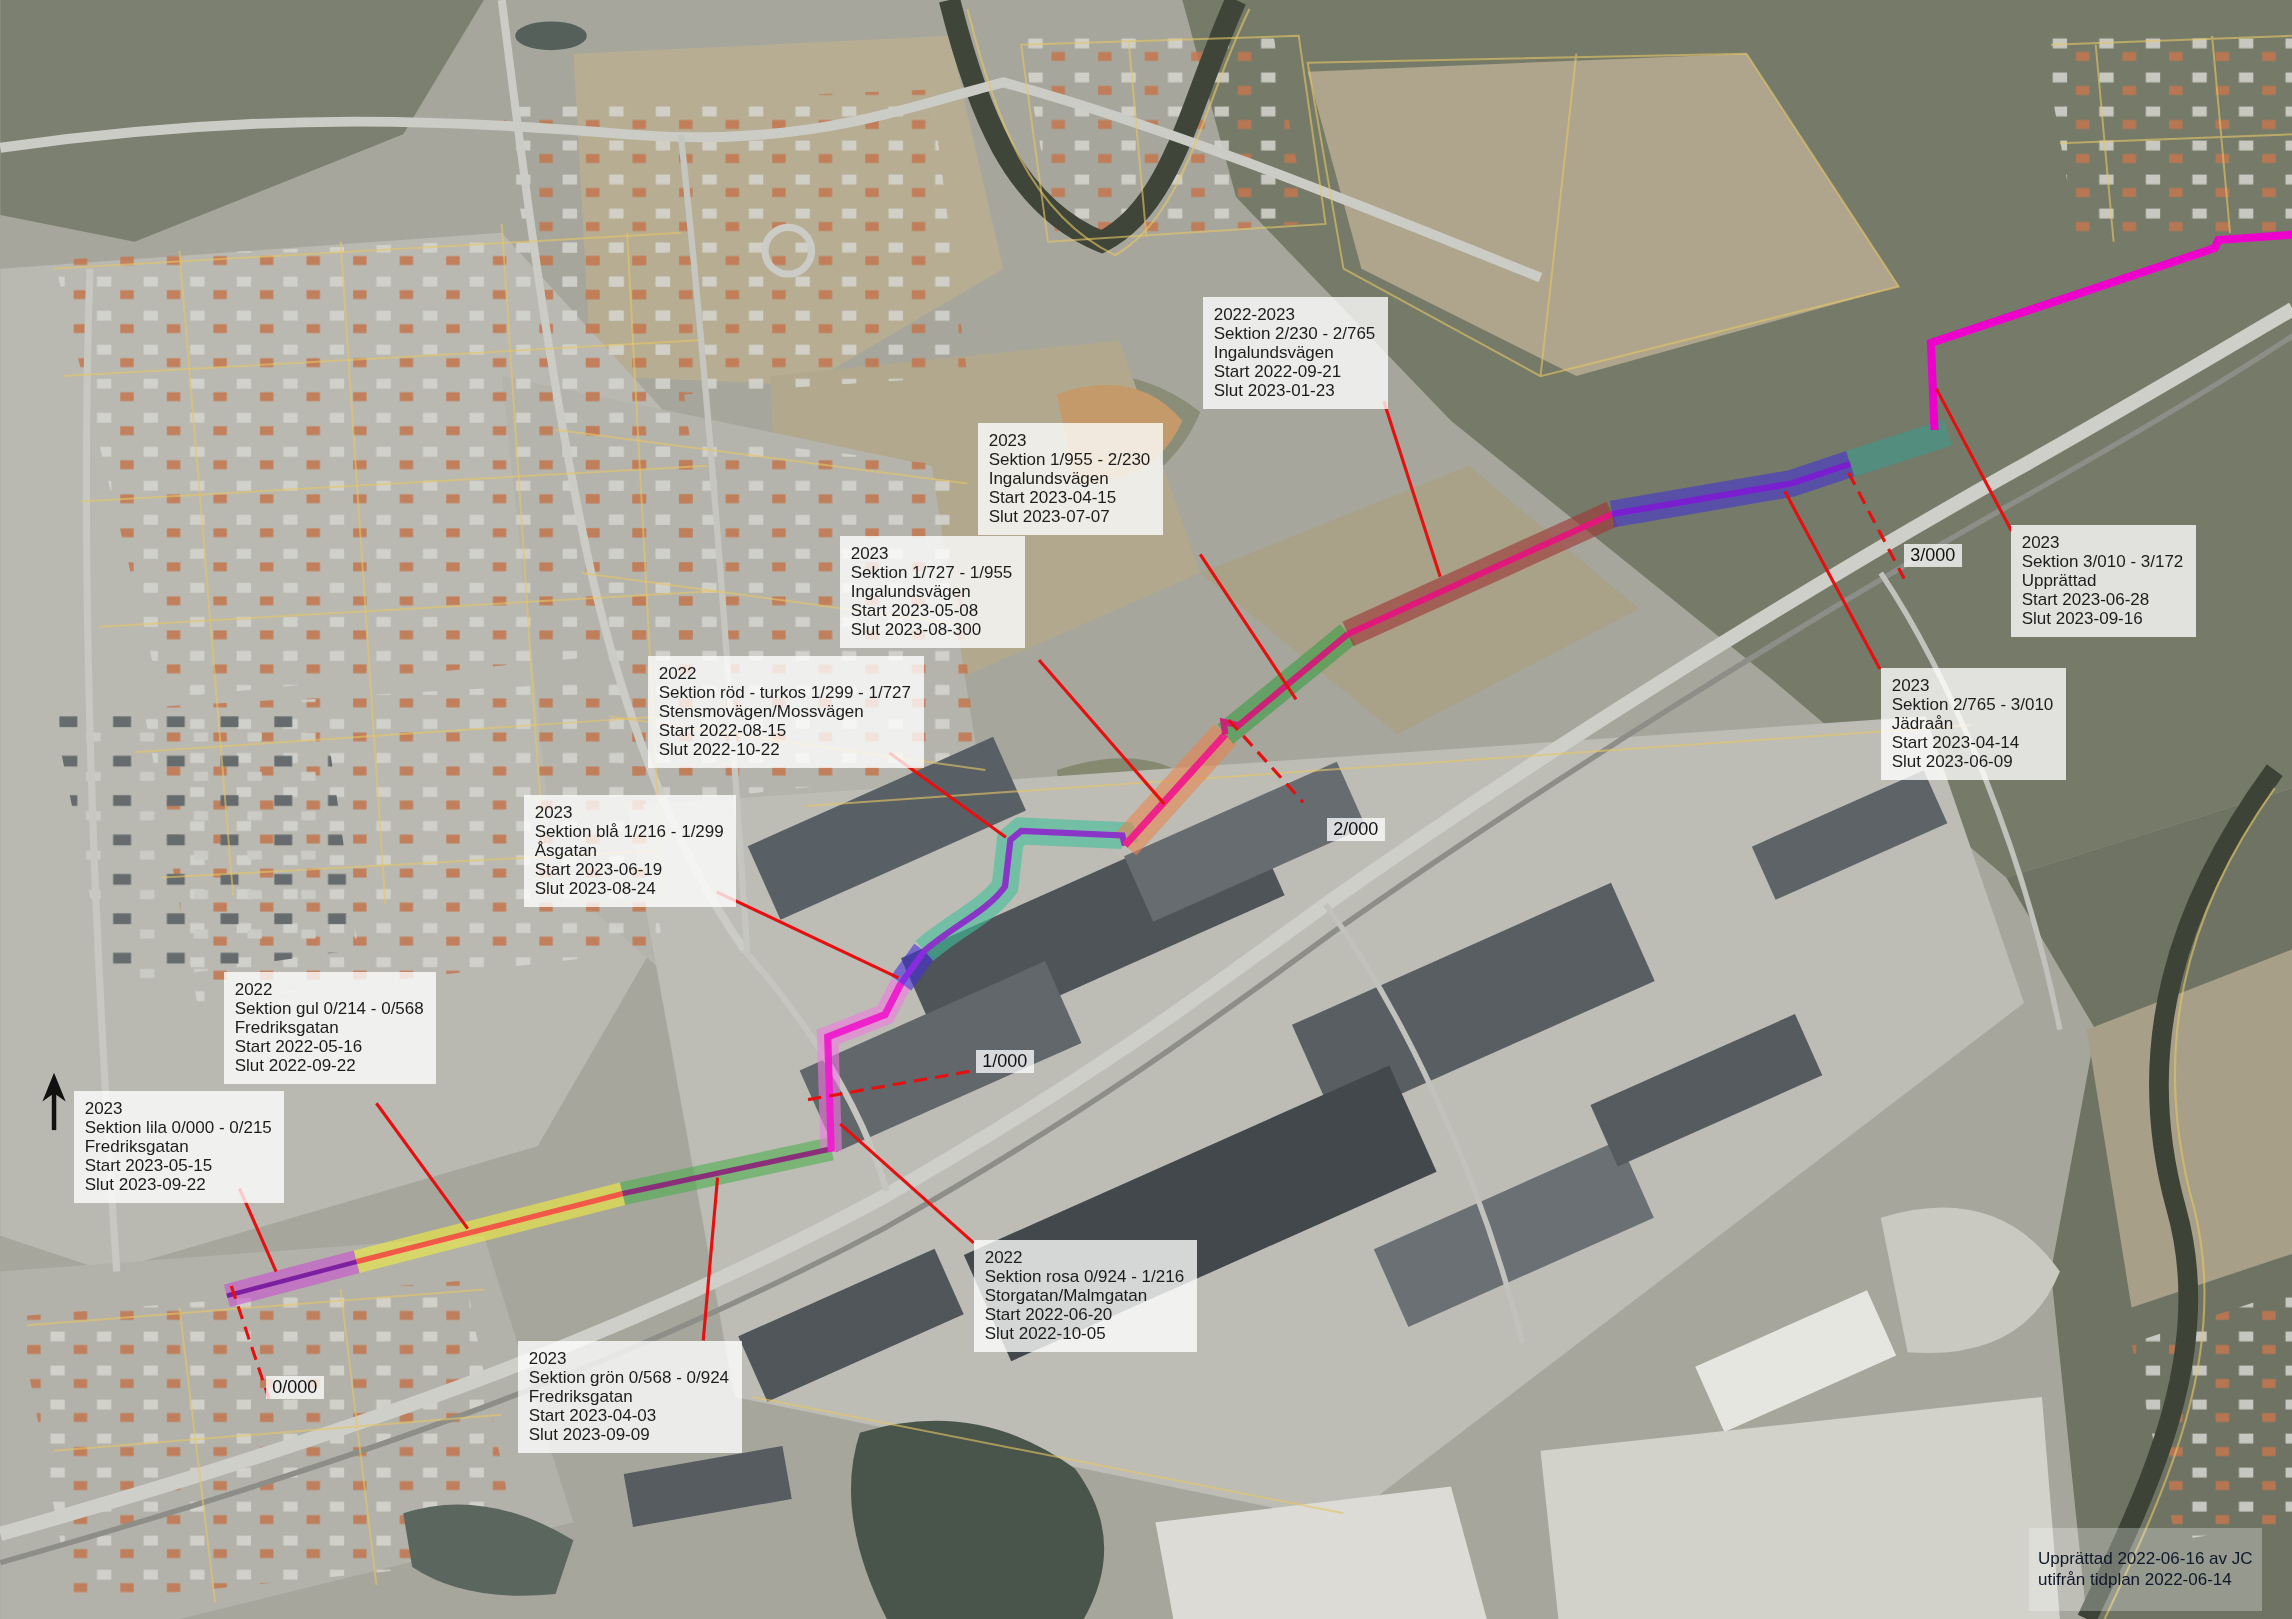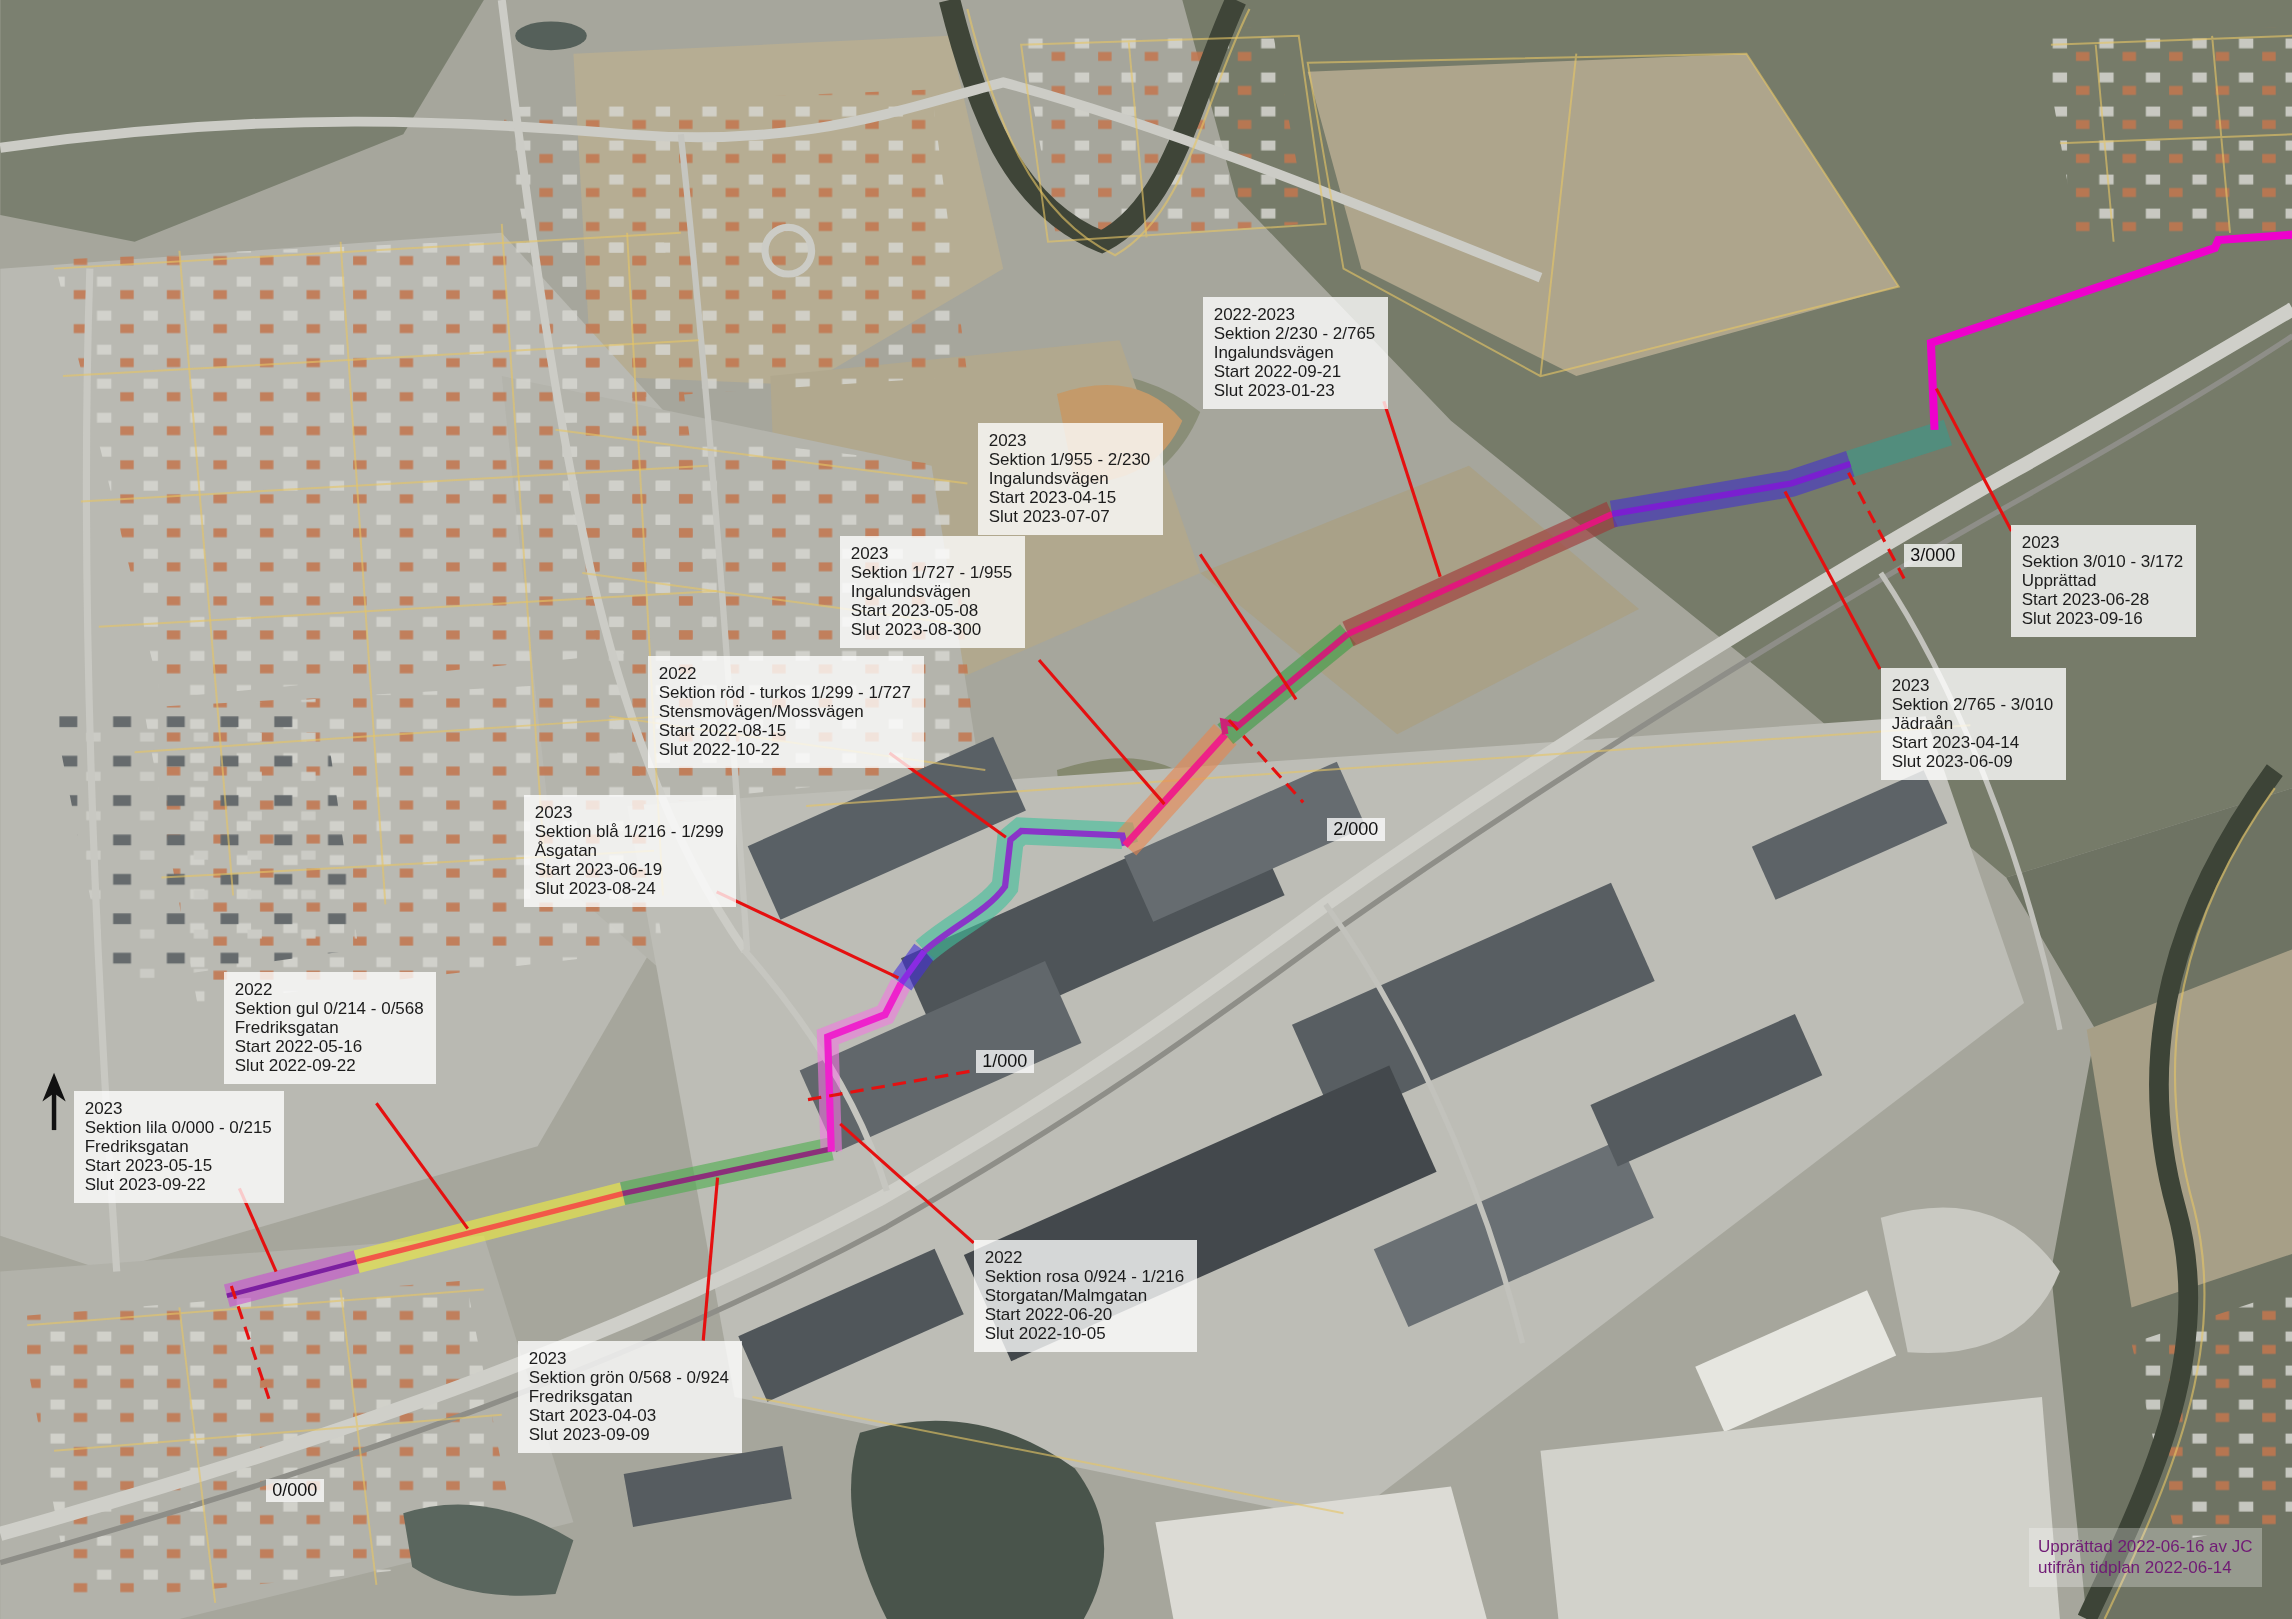--- a/index.html
+++ b/index.html
@@ -4,22 +4,22 @@
 <style>
   html,body{margin:0;padding:0;background:#555;}
   #stage{position:relative;width:2293px;height:1619px;overflow:hidden;
          font-family:"Liberation Sans", sans-serif;background:#a6a69c;}
   svg{position:absolute;left:0;top:0;}
   .callout{position:absolute;background:rgba(255,255,255,.78);color:#1c1c1c;
            padding:8px 12.5px 9px 10.7px;font-size:17px;line-height:19px;white-space:nowrap;z-index:30;}
   .callout .yr{font-weight:normal;}
   .marker{position:absolute;background:rgba(255,255,255,.75);color:#111;
           font-size:18px;line-height:21.5px;padding:0.9px 6.3px;z-index:28;white-space:nowrap;}
-  .attrib{position:absolute;background:rgba(255,255,255,.28);color:#701a75;
-          font-size:17px;line-height:20.6px;padding:9px 9px;z-index:26;white-space:nowrap;}
+  .attrib{position:absolute;background:rgba(255,255,255,.28);color:#0f172a;
+          font-size:17px;line-height:20.6px;padding:21px 9px;z-index:26;white-space:nowrap;}
   .band{fill:none;stroke-opacity:.6;}
   .cline{fill:none;}
   .redline{fill:none;stroke-width:3.5;}
   .reddash{fill:none;stroke-width:3.5;stroke-dasharray:15 9;}
 </style>
 </head>
 <body>
 
 <div id="stage">
 
@@ -265,21 +265,21 @@
   </div>
 
   <div class="callout" style="left:2011px;top:525px">
     <div class="yr">2023</div>
     <div>Sektion 3/010 - 3/172</div>
     <div>Upprättad</div>
     <div>Start 2023-06-28</div>
     <div>Slut 2023-09-16</div>
   </div>
 
-  <div class="marker" style="left:266px;top:1479px">0/000</div>
+  <div class="marker" style="left:266px;top:1376px">0/000</div>
   <div class="marker" style="left:976px;top:1050px">1/000</div>
   <div class="marker" style="left:1327px;top:818px">2/000</div>
   <div class="marker" style="left:1904px;top:544px">3/000</div>
 
   <div class="attrib" style="left:2029px;top:1528px">
     <div>Upprättad 2022-06-16 av JC</div>
     <div>utifrån tidplan 2022-06-14</div>
   </div>
 
 </div>

